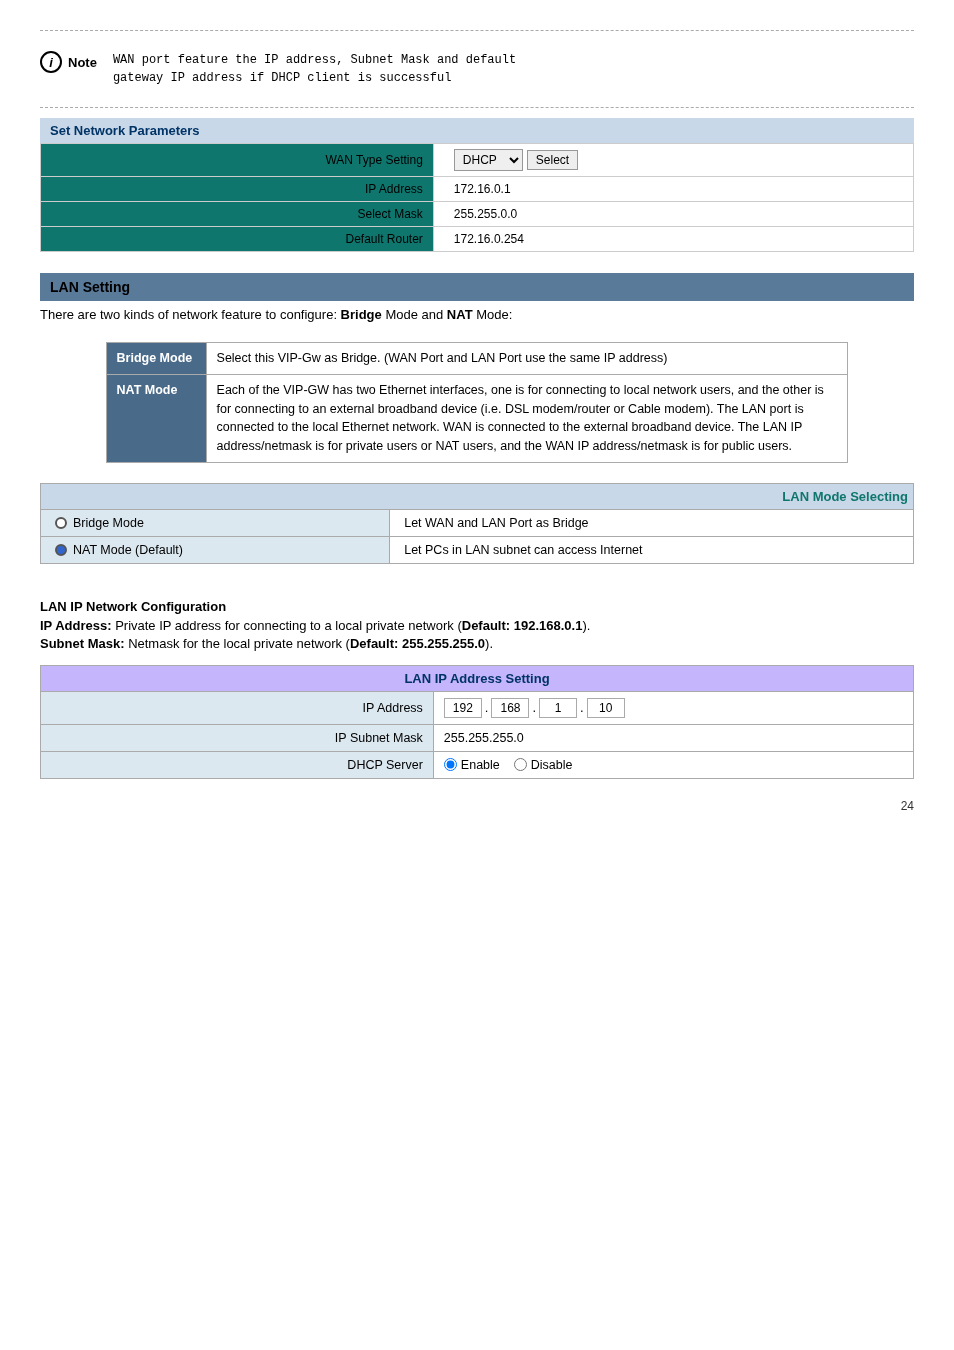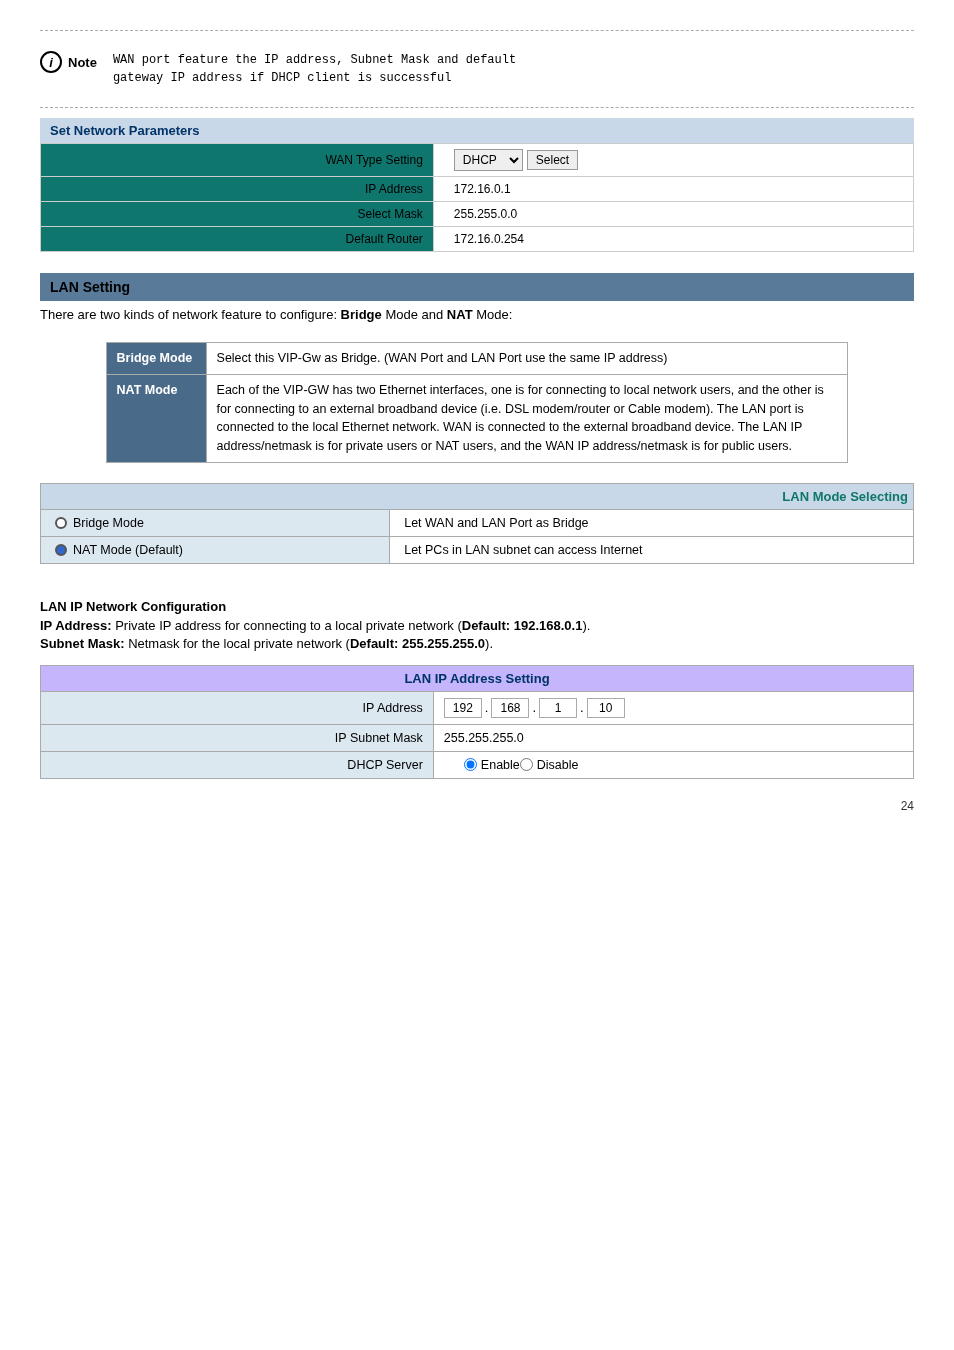--- a/index.html
+++ b/index.html
@@ -248,22 +248,22 @@
     }
     .ip-sep {
       font-size: 13px;
       padding: 0 1px;
     }
 
     
     .dhcp-radio {
       display: flex;
       align-items: center;
+      gap: 14px;
       font-size: 12.5px;
-      margin-left: 20px;
     }
     .dhcp-radio label {
       display: flex;
       align-items: center;
       gap: 4px;
       cursor: pointer;
     }
 
     
     .page-number {

